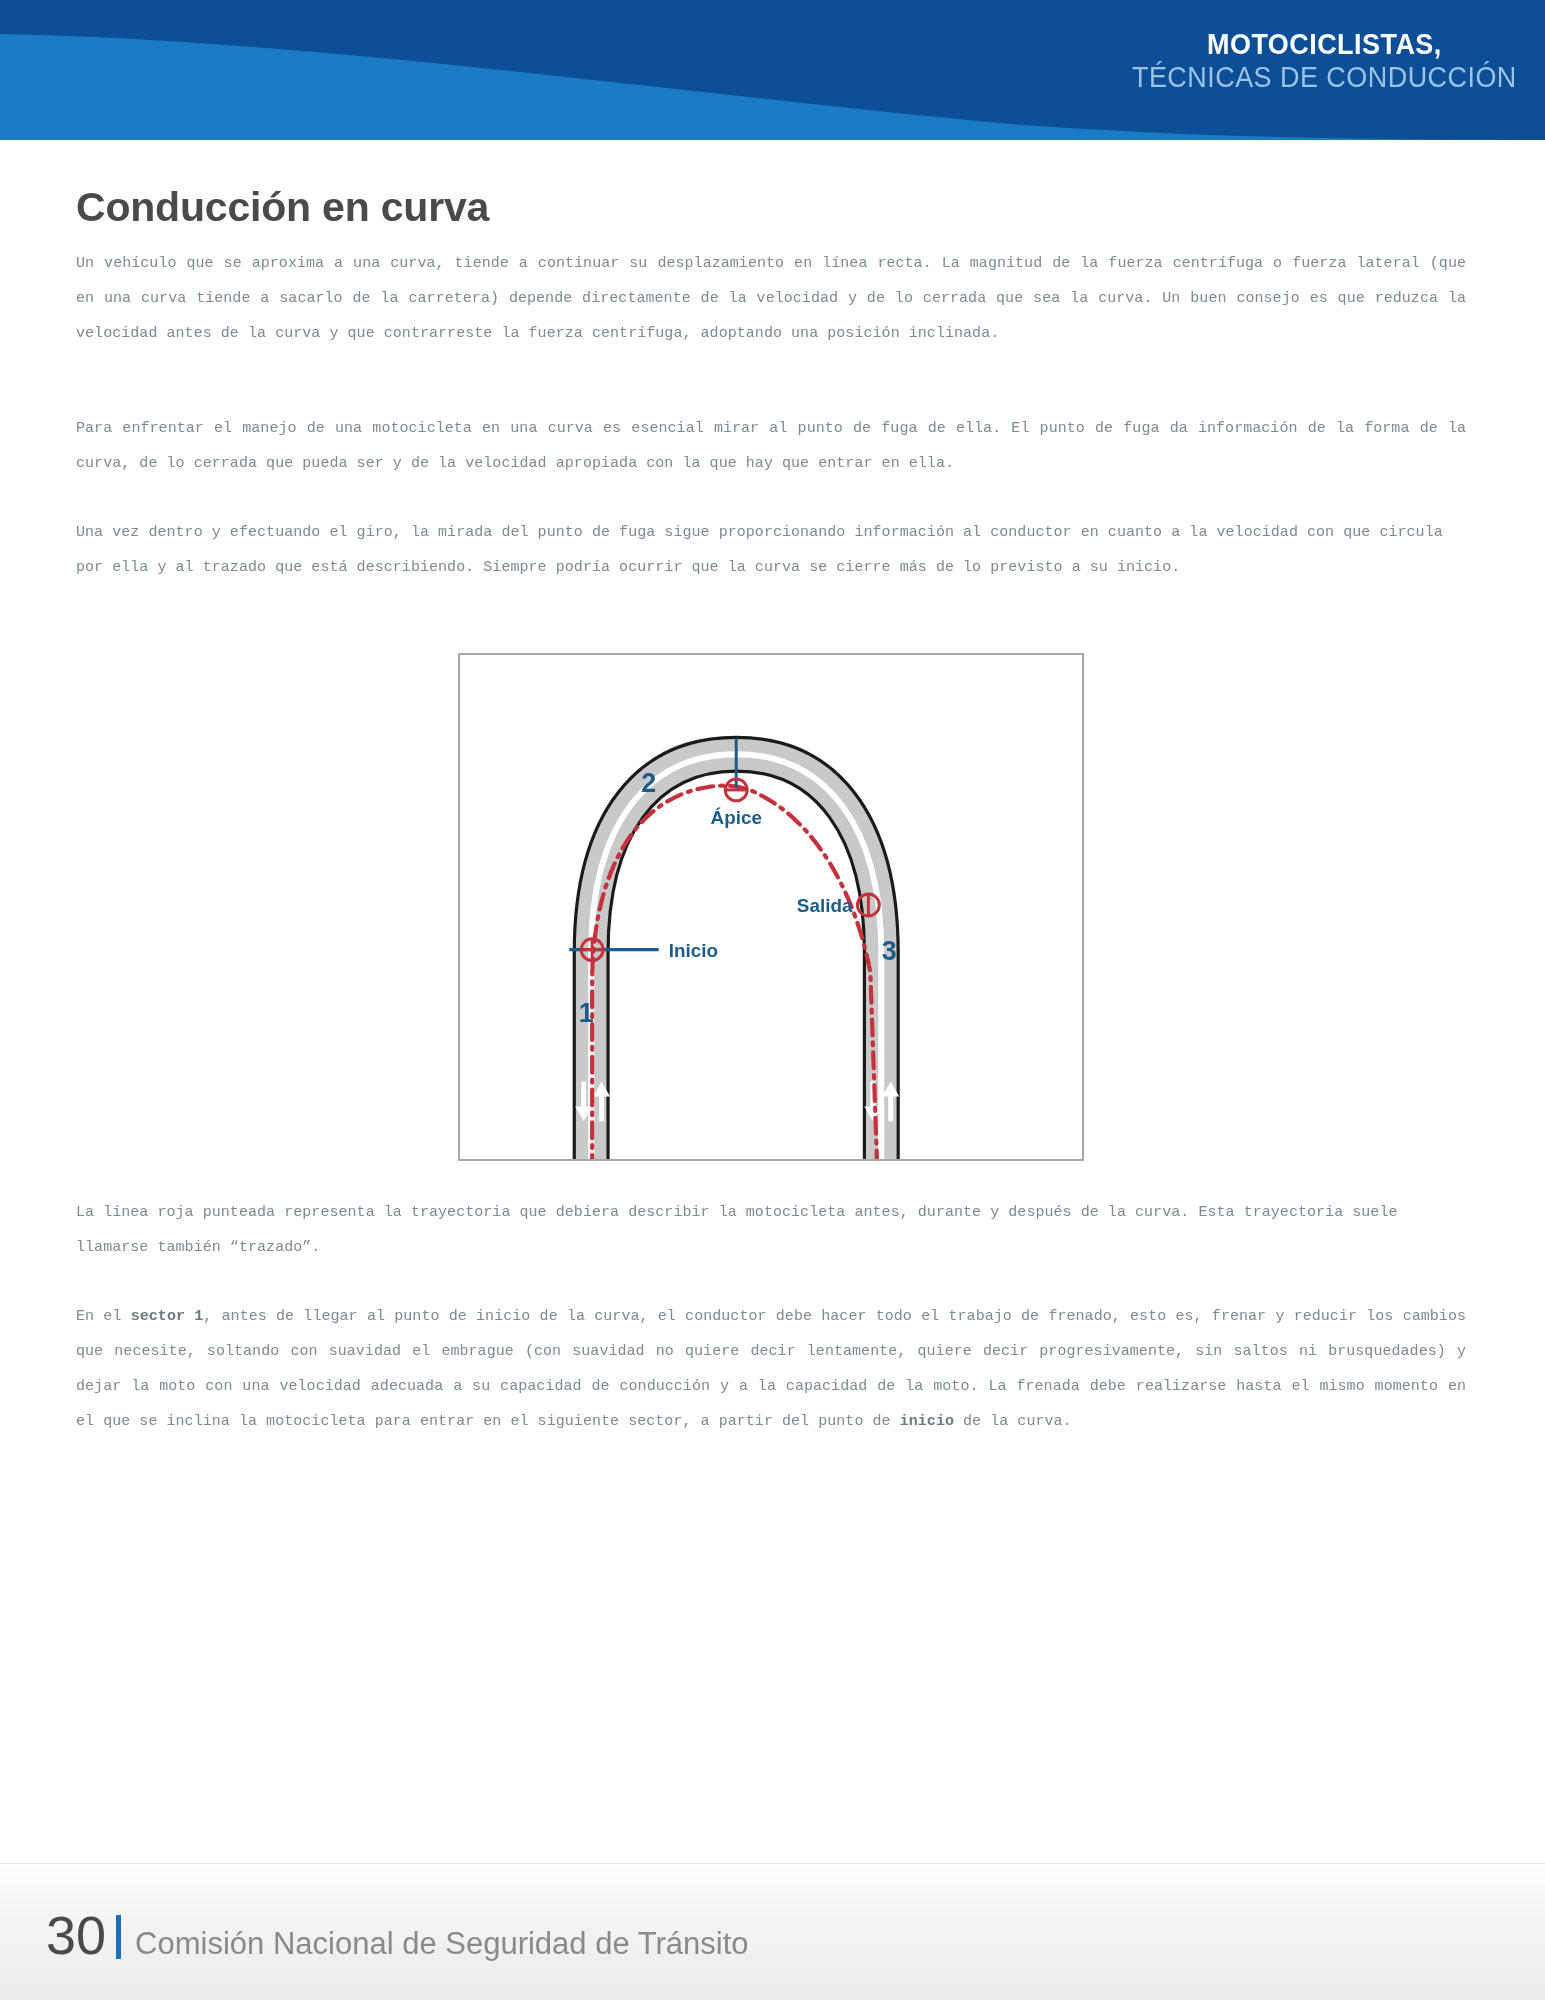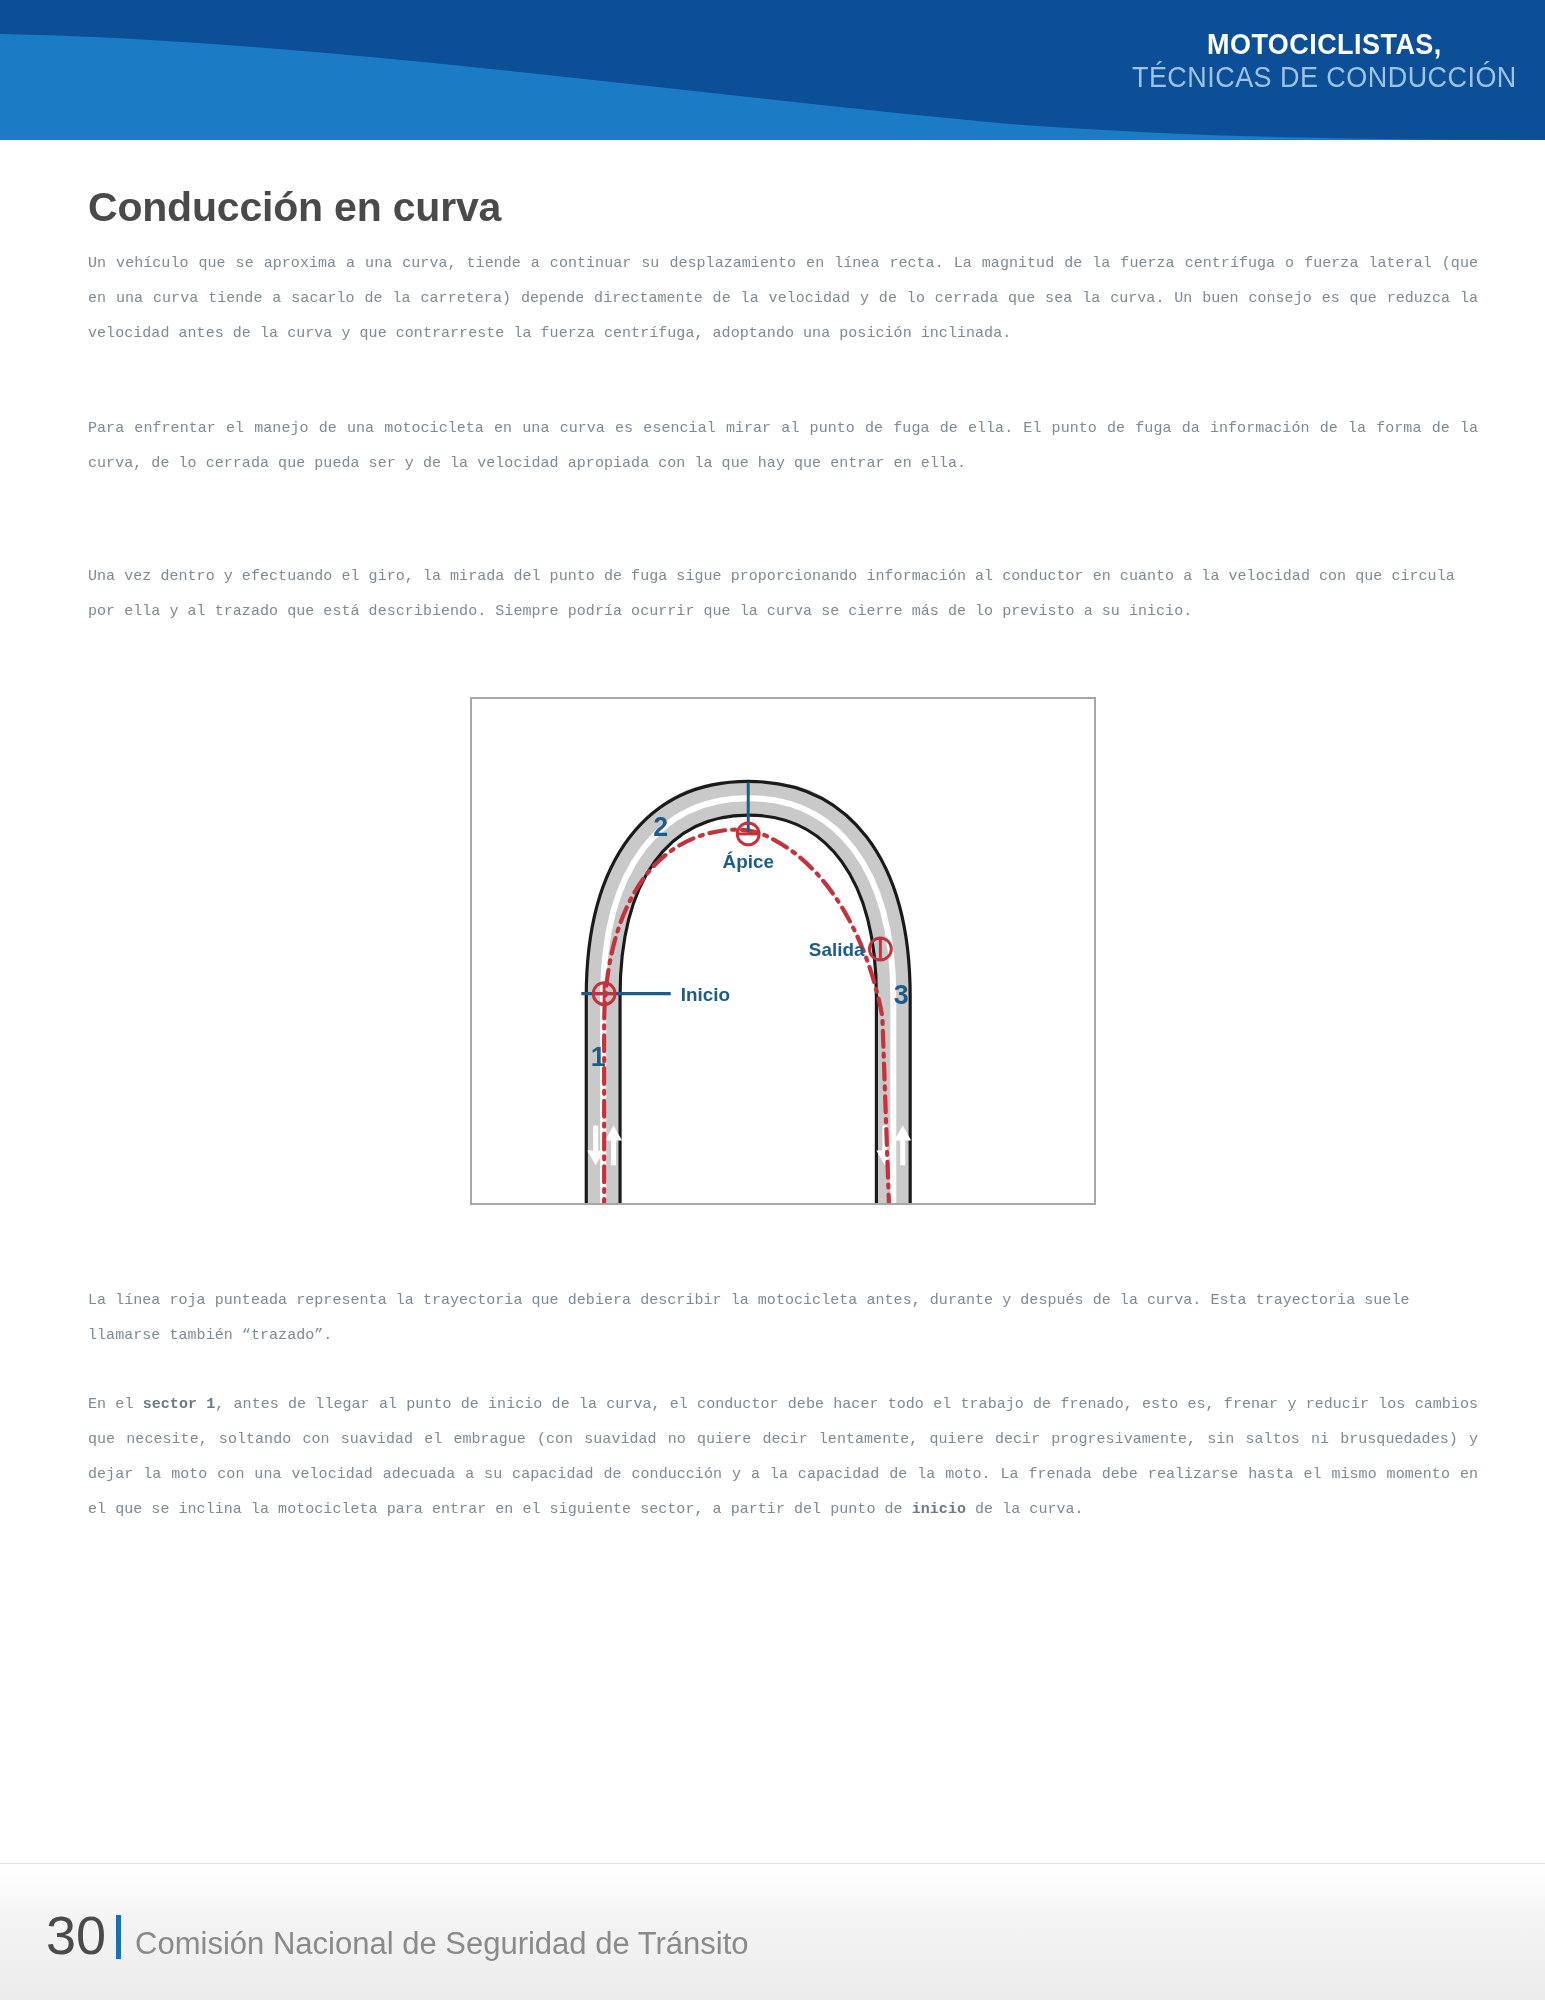--- a/index.html
+++ b/index.html
@@ -56,21 +56,21 @@
     color: #9cc2e6;
     display: block;
     margin-top: 4px;
     transform: scaleX(0.93);
     transform-origin: right center;
   }
 
   
   .content {
     position: absolute;
-    left: 88px;
+    left: 76px;
     top: 185px;
     width: 1380px;
   }
   .page-title {
     font-family: "Liberation Sans Narrow", "Liberation Sans", sans-serif;
     font-weight: bold;
     font-size: 41px;
     color: #4a4a4a;
     margin: 0 0 16px 0;
     letter-spacing: -0.2px;
@@ -81,21 +81,20 @@
     font-size: 15px;
     line-height: 35px;
     color: #7d8a93;
     margin: 0;
     text-align: justify;
     width: 1390px;
     letter-spacing: 0.05px;
   }
   p.body-text.left {
     text-align: left;
-    margin-top: 44px;
   }
   p.body-text b {
     color: #6c7a85;
     font-weight: bold;
     margin-top: 36px;
   }
   .gap-lg { height: 60px; }
   .gap-md { height: 34px; }
 
   

